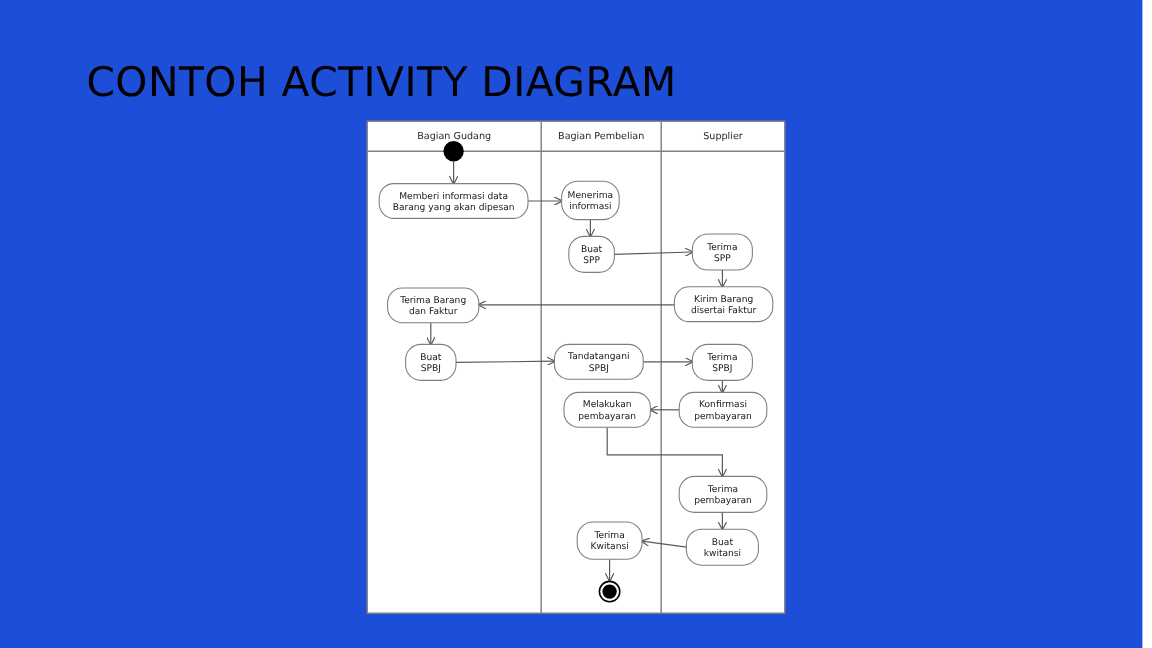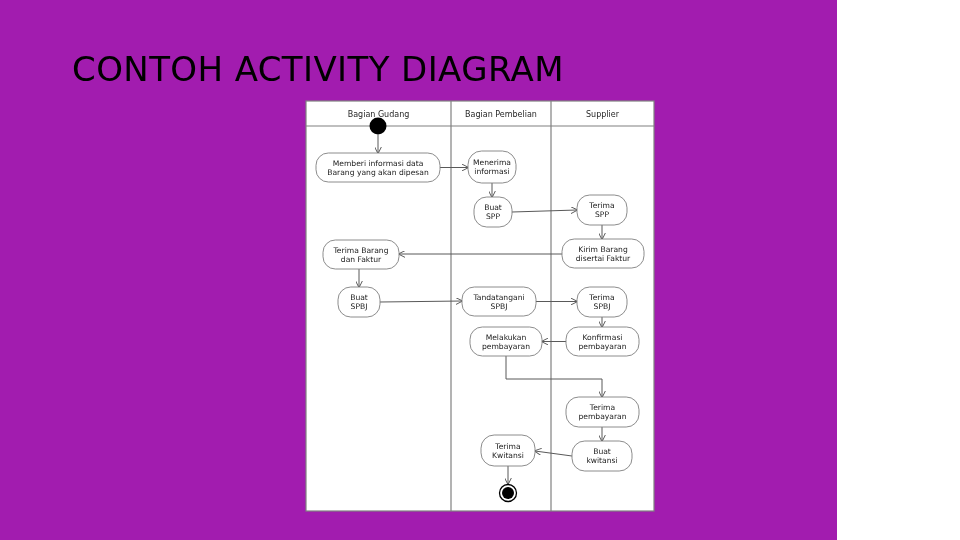--- a/index.html
+++ b/index.html
@@ -9,23 +9,24 @@
   }
   body {
     width: 960px;
     height: 540px;
     overflow: hidden;
     font-family: "Liberation Sans", sans-serif;
     color: #000000;
   }
   #slide {
     position: relative;
-    width: 837px;
+    width: 924px;
     height: 540px;
-    background: #a21caf;
+    background: #1d4ed8;
+    padding-left: 28px;
   }
   #slide-title {
     position: absolute;
     left: 72px;
     top: 52px;
     font-family: "DejaVu Sans", sans-serif;
     font-size: 34px;
     font-weight: 400;
     letter-spacing: 0.4px;
     color: #000000;

